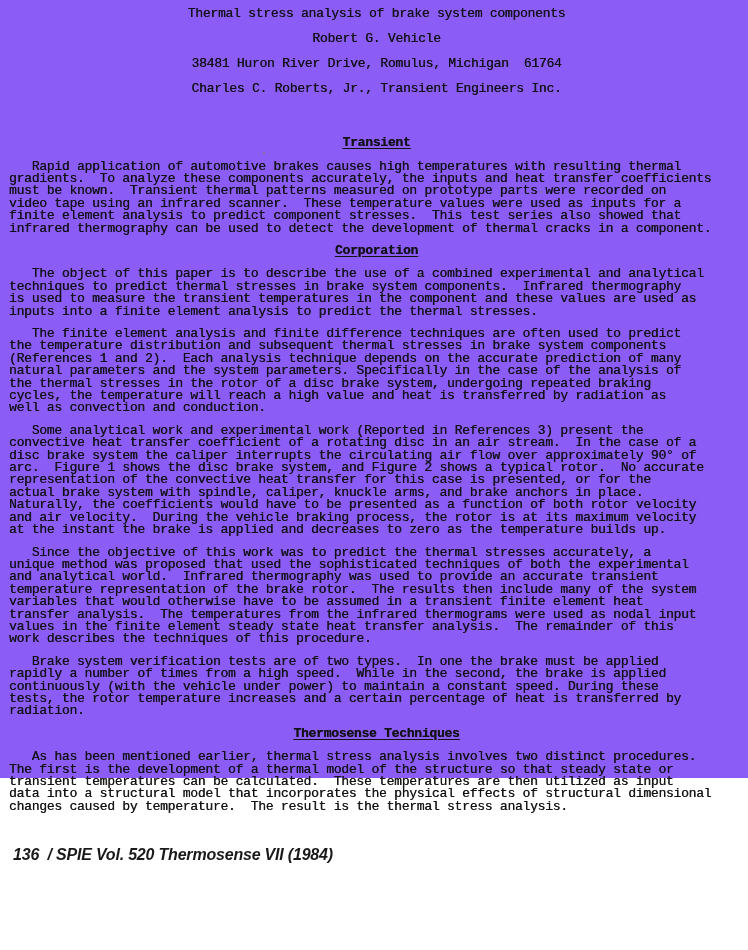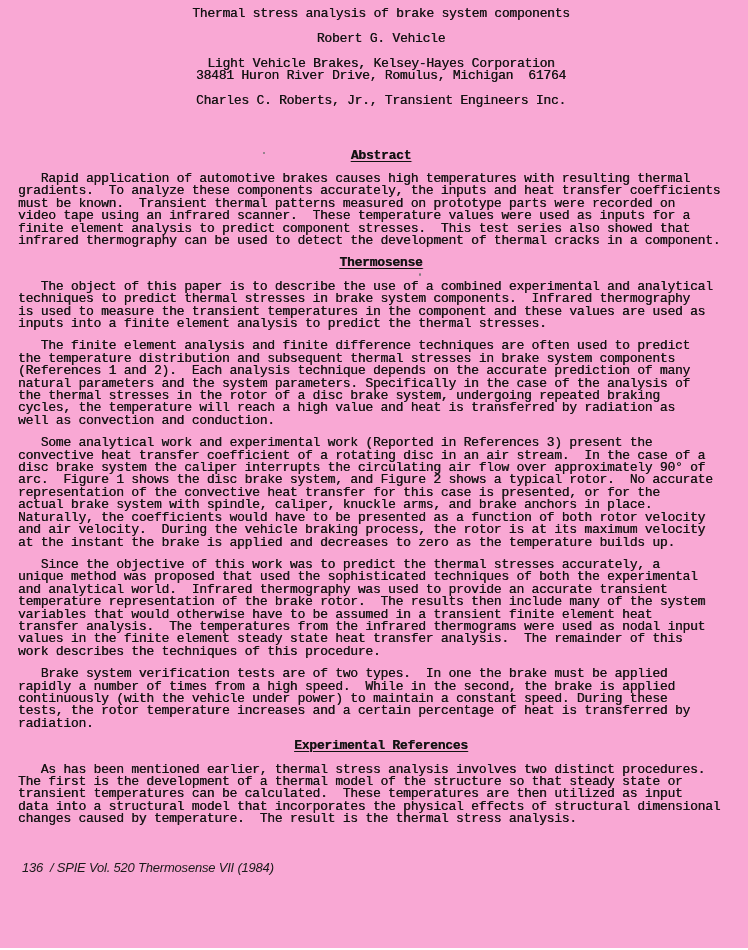--- a/index.html
+++ b/index.html
@@ -10,24 +10,24 @@
   body {
     width: 748px;
     height: 950px;
     overflow: hidden;
     font-family: "Liberation Mono", "DejaVu Sans Mono", monospace;
     color: #121212;
   }
   .page {
     position: relative;
     width: 748px;
-    height: 948px;
+    height: 778px;
     box-sizing: border-box;
-    padding: 8px 4px 0 18px;
-    background: #f9a8d4;
+    padding: 8px 4px 0 9px;
+    background: #8b5cf6;
   }
   .txt {
     white-space: pre-wrap;
     font-size: 13px;
     line-height: 12.4px;
     text-shadow: 0.35px 0 0 rgba(10,10,10,0.75);
     letter-spacing: -0.25px;
   }
   .center { text-align: center; }
   .hdr-line { margin: 0 0 12.5px 0; }
@@ -48,22 +48,22 @@
   p.body-par {
     margin: 0 0 10px 0;
   }
   footer {
     margin-top: 33px;
     padding-left: 4px;
   }
   .footer-text {
     font-family: "Liberation Sans", sans-serif;
     font-style: italic;
-    font-weight: normal;
-    font-size: 13px;
+    font-weight: bold;
+    font-size: 16px;
     color: #1a1a1a;
     letter-spacing: -0.2px;
     white-space: pre-wrap;
   }
   .speck {
     position: absolute;
     background: #777;
     border-radius: 50%;
   }
   .speck1 { width: 2px; height: 2px; left: 263px; top: 152px; }
@@ -76,38 +76,37 @@
 <div class="page">
 
   <div class="speck speck1"></div>
   <div class="speck speck2"></div>
   <div class="speck speck3"></div>
 
   <header>
     <div class="txt center hdr-line">Thermal stress analysis of brake system components</div>
     <div class="txt center hdr-line">Robert G. Vehicle</div>
     <div class="affil-block">
-      <div class="txt center hdr-line-tight">Light Vehicle Brakes, Kelsey-Hayes Corporation</div>
       <div class="txt center hdr-line-tight">38481 Huron River Drive, Romulus, Michigan  61764</div>
     </div>
     <div class="txt center hdr-line-tight">Charles C. Roberts, Jr., Transient Engineers Inc.</div>
   </header>
 
   <section class="first">
-    <h2 class="heading">Abstract</h2>
+    <h2 class="heading">Transient</h2>
     <p class="txt body-par">   Rapid application of automotive brakes causes high temperatures with resulting thermal
 gradients.  To analyze these components accurately, the inputs and heat transfer coefficients
 must be known.  Transient thermal patterns measured on prototype parts were recorded on
 video tape using an infrared scanner.  These temperature values were used as inputs for a
 finite element analysis to predict component stresses.  This test series also showed that
 infrared thermography can be used to detect the development of thermal cracks in a component.</p>
   </section>
 
   <section>
-    <h2 class="heading">Thermosense</h2>
+    <h2 class="heading">Corporation</h2>
     <p class="txt body-par">   The object of this paper is to describe the use of a combined experimental and analytical
 techniques to predict thermal stresses in brake system components.  Infrared thermography
 is used to measure the transient temperatures in the component and these values are used as
 inputs into a finite element analysis to predict the thermal stresses.</p>
     <p class="txt body-par">   The finite element analysis and finite difference techniques are often used to predict
 the temperature distribution and subsequent thermal stresses in brake system components
 (References 1 and 2).  Each analysis technique depends on the accurate prediction of many
 natural parameters and the system parameters. Specifically in the case of the analysis of
 the thermal stresses in the rotor of a disc brake system, undergoing repeated braking
 cycles, the temperature will reach a high value and heat is transferred by radiation as
@@ -130,21 +129,21 @@
 values in the finite element steady state heat transfer analysis.  The remainder of this
 work describes the techniques of this procedure.</p>
     <p class="txt body-par">   Brake system verification tests are of two types.  In one the brake must be applied
 rapidly a number of times from a high speed.  While in the second, the brake is applied
 continuously (with the vehicle under power) to maintain a constant speed. During these
 tests, the rotor temperature increases and a certain percentage of heat is transferred by
 radiation.</p>
   </section>
 
   <section>
-    <h2 class="heading">Experimental References</h2>
+    <h2 class="heading">Thermosense Techniques</h2>
     <p class="txt body-par">   As has been mentioned earlier, thermal stress analysis involves two distinct procedures.
 The first is the development of a thermal model of the structure so that steady state or
 transient temperatures can be calculated.  These temperatures are then utilized as input
 data into a structural model that incorporates the physical effects of structural dimensional
 changes caused by temperature.  The result is the thermal stress analysis.</p>
   </section>
 
   <footer>
     <span class="footer-text">136  / SPIE Vol. 520 Thermosense VII (1984)</span>
   </footer>

